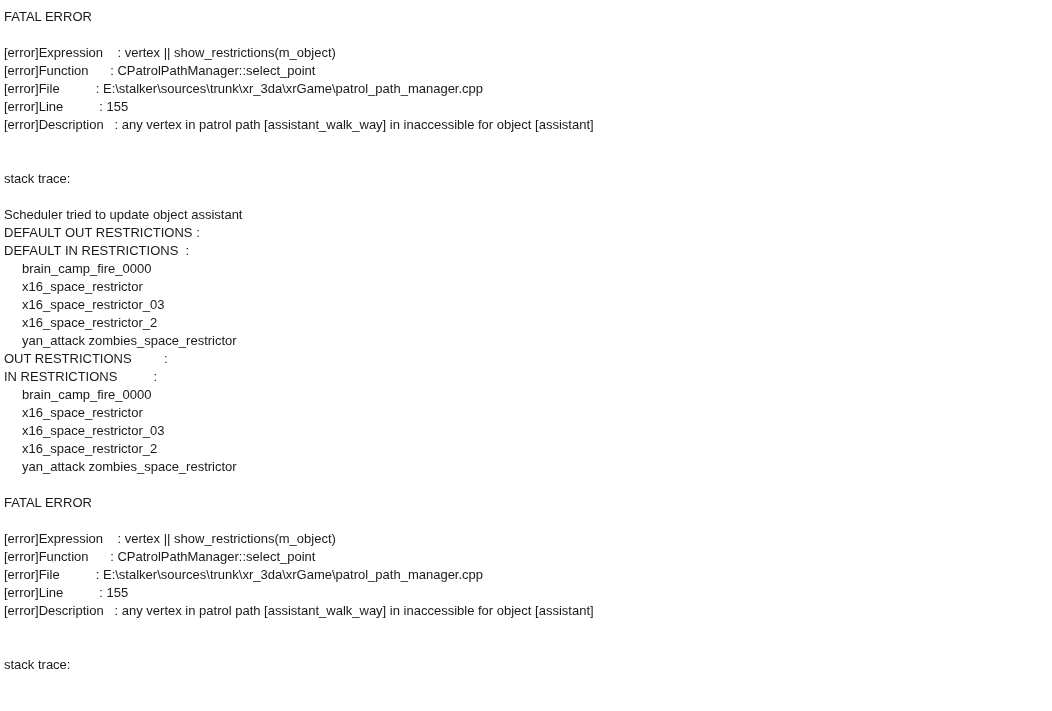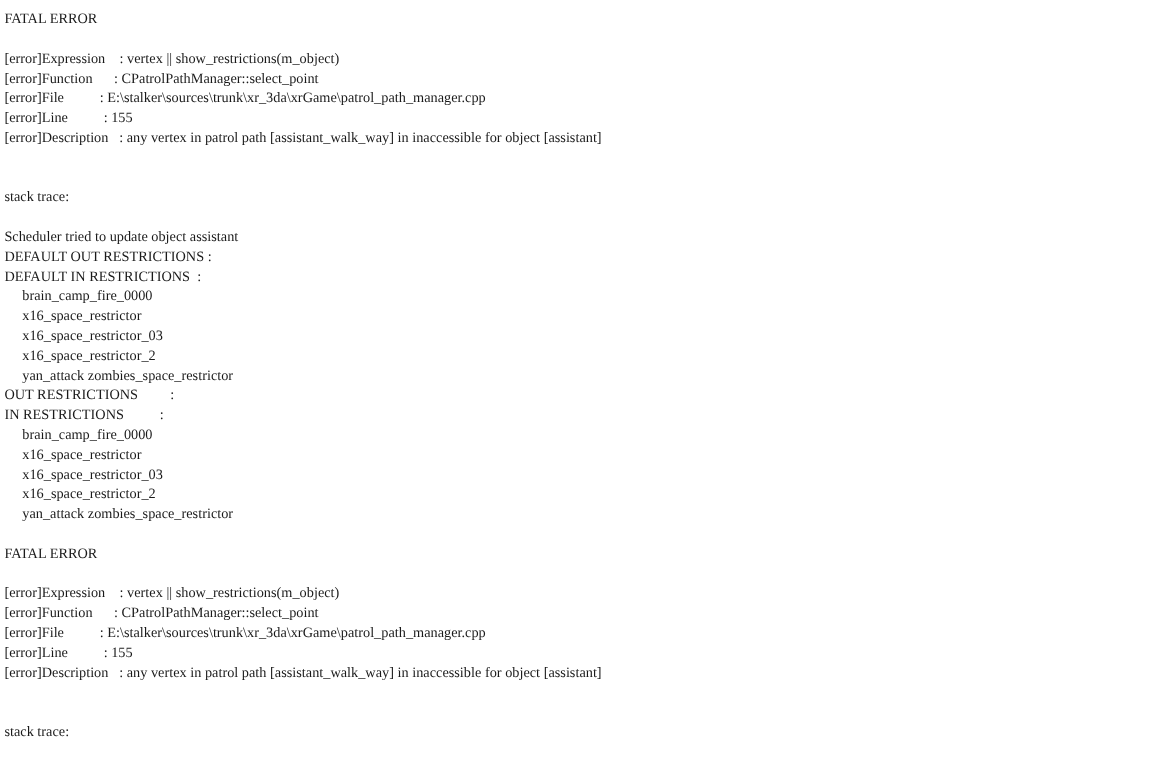--- a/index.html
+++ b/index.html
@@ -23,21 +23,21 @@
     font-size: 13px;
     line-height: 18px;
     color: #1a1a1a;
     white-space: pre;
     letter-spacing: 0px;
     -webkit-font-smoothing: none;
   }
   .log-line {
     white-space: pre;
     min-height: 18px;
-    font-family: Liberation Serif, serif;
+    font-family: Liberation Sans, sans-serif;
     font-size: 13px;
     line-height: 18px;
     color: #1a1a1a;
   }
   .log-line.blank {
     height: 18px;
   }
 </style>
 </head>
 <body>

